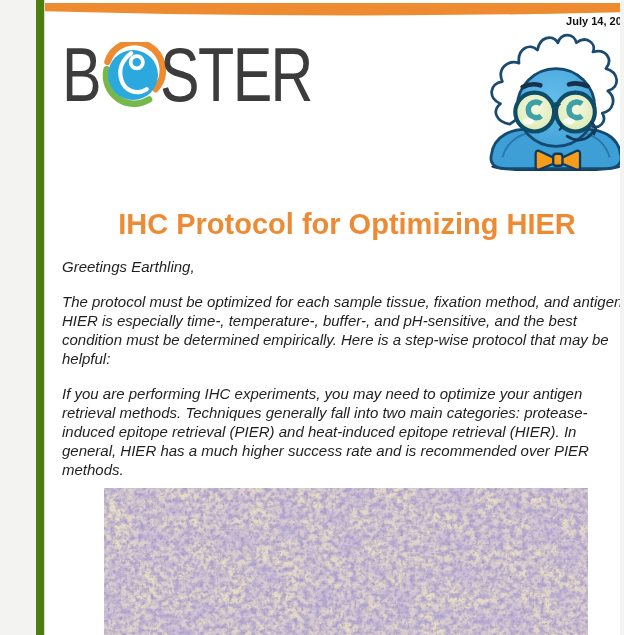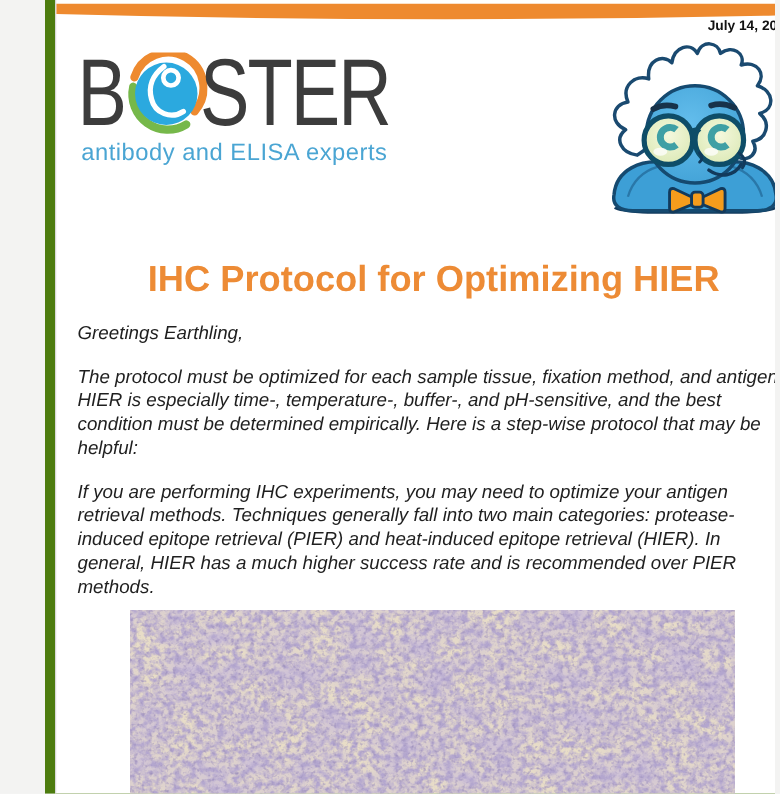--- a/index.html
+++ b/index.html
@@ -43,21 +43,20 @@
         <span class="logo-letter logo-b">B</span>
         <svg class="emblem" viewBox="0 0 70 70">
           <path d="M8,21 A30,30 0 1 1 59,50" fill="none" stroke="#EE8A2F" stroke-width="7" stroke-linecap="round"></path>
           <path d="M7,29 A30,30 0 0 0 52,61" fill="none" stroke="#76B84A" stroke-width="7" stroke-linecap="round"></path>
           <circle cx="35" cy="35" r="26.5" fill="#2BA9DF"></circle>
           <circle cx="39" cy="21.5" r="6.5" fill="none" stroke="#ffffff" stroke-width="4"></circle>
           <path d="M33,12 C23.5,19 19.5,29 22.5,39.5 C25.5,51.5 39,57 49.5,50" fill="none" stroke="#ffffff" stroke-width="4.5" stroke-linecap="round"></path>
         </svg>
         <span class="logo-letter logo-ster">STER</span>
       </div>
-      <div class="tagline">antibody and ELISA experts</div>
     </div>
 
     <svg class="mascot" viewBox="0 0 160 150">
       <defs>
         <radialGradient id="headG" cx="45%" cy="38%" r="75%">
           <stop offset="0%" stop-color="#63bdec"></stop>
             <stop offset="100%" stop-color="#3e9fd4"></stop>
         </radialGradient>
         <radialGradient id="lensG" cx="50%" cy="40%" r="75%">
           <stop offset="0%" stop-color="#f4f8dd"></stop>

